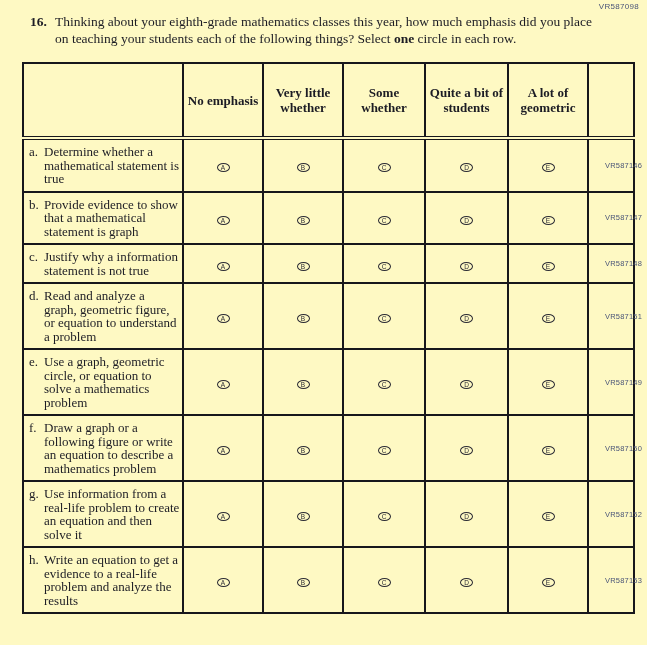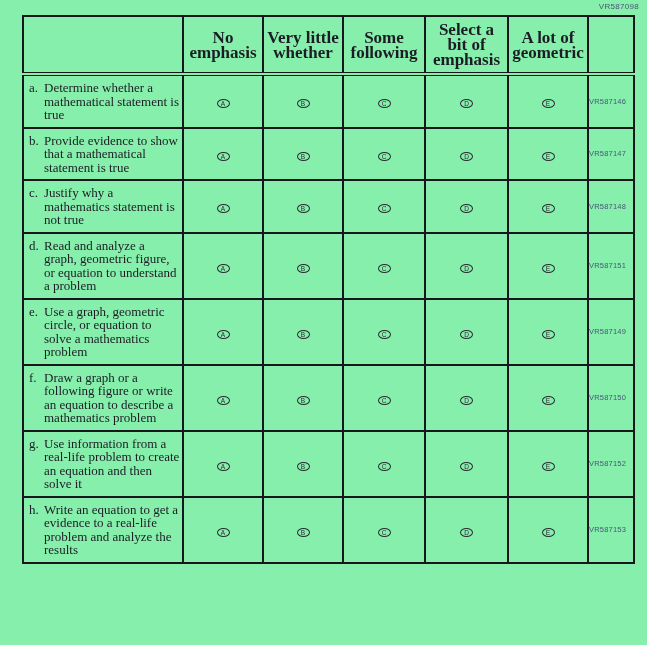--- a/index.html
+++ b/index.html
@@ -1,21 +1,21 @@
 <!DOCTYPE html>
 <html><head>
 <meta charset="utf-8">
 <style>
   * { margin: 0; padding: 0; box-sizing: border-box; }
   html, body { background: #ffffff; }
   .page {
     position: relative;
     width: 647px;
     height: 645px;
-    background: #86efac;
+    background: #fef9c3;
     font-family: "Liberation Serif", serif;
     color: #1c1c24;
     overflow: hidden;
   }
   .page-code {
     position: absolute;
     top: 2px;
     right: 8px;
     font-family: "Liberation Sans", sans-serif;
     font-size: 8px;
@@ -42,26 +42,26 @@
     border-collapse: collapse;
     table-layout: fixed;
     margin: 15px 0 0 22px;
     width: 611px;
     border: 2px solid #17171c;
   }
   table.survey th, table.survey td {
     border: 2px solid #17171c;
   }
   table.survey th {
-    font-size: 17px;
+    font-size: 13px;
     line-height: 15px;
     font-weight: bold;
     text-align: center;
     vertical-align: middle;
-    padding: 5px 2px;
+    padding: 21px 2px;
     border-bottom: 4px double #17171c;
   }
   col.c-stub  { width: 160px; }
   col.c-opt1  { width: 80px; }
   col.c-opt2  { width: 80px; }
   col.c-opt3  { width: 82px; }
   col.c-opt4  { width: 83px; }
   col.c-opt5  { width: 80px; }
   col.c-code  { width: 46px; }
   td.stub {
@@ -89,52 +89,56 @@
   }
   .bl {
     font-family: "Liberation Sans", sans-serif;
     font-size: 6.5px;
     line-height: 7px;
     color: #2a2a33;
   }
   td.code {
     vertical-align: middle;
     text-align: left;
-    padding-left: 0;
+    padding-left: 16px;
     font-family: "Liberation Sans", sans-serif;
     font-size: 7.5px;
     color: #4a5578;
     letter-spacing: 0.2px;
   }
 </style>
 </head>
 <body>
 
 <div class="page">
 
   <div class="page-code">VR587098</div>
 
+  <div class="question">
+    <span class="qnum">16.</span>
+    <p class="qtext"><span>Thinking about your eighth-grade mathematics classes this year, how much emphasis did you place on teaching your students each of the following things? Select </span><b>one</b><span> circle in each row.</span></p>
+  </div>
 
   <table class="survey">
     <colgroup>
       <col class="c-stub">
         <col class="c-opt1">
         <col class="c-opt2">
         <col class="c-opt3">
         <col class="c-opt4">
         <col class="c-opt5">
         <col class="c-code">
     </colgroup>
     <thead>
       <tr>
         <th></th>
         <th>No emphasis</th>
         <th>Very little whether</th>
-        <th>Some following</th>
-        <th>Select a bit of emphasis</th>
+        <th>Some whether</th>
+        <th>Quite a bit of students</th>
         <th>A lot of geometric</th>
         <th></th>
       </tr>
     </thead>
     <tbody id="table-body">
   <tr>
     <td class="stub">
       <div class="stub-inner">
         <span class="row-label">a.</span>
         <span class="row-text">Determine whether a mathematical statement is true</span>
@@ -155,21 +159,21 @@
     <td class="bub"><span class="bubble">
               <span class="bl">E</span>
             </span></td>
     <td class="code">VR587146</td>
   </tr>
 
   <tr>
     <td class="stub">
       <div class="stub-inner">
         <span class="row-label">b.</span>
-        <span class="row-text">Provide evidence to show that a mathematical statement is true</span>
+        <span class="row-text">Provide evidence to show that a mathematical statement is graph</span>
       </div>
     </td>
     <td class="bub"><span class="bubble">
               <span class="bl">A</span>
             </span></td>
     <td class="bub"><span class="bubble">
               <span class="bl">B</span>
             </span></td>
     <td class="bub"><span class="bubble">
               <span class="bl">C</span>
@@ -180,21 +184,21 @@
     <td class="bub"><span class="bubble">
               <span class="bl">E</span>
             </span></td>
     <td class="code">VR587147</td>
   </tr>
 
   <tr>
     <td class="stub">
       <div class="stub-inner">
         <span class="row-label">c.</span>
-        <span class="row-text">Justify why a mathematics statement is not true</span>
+        <span class="row-text">Justify why a information statement is not true</span>
       </div>
     </td>
     <td class="bub"><span class="bubble">
               <span class="bl">A</span>
             </span></td>
     <td class="bub"><span class="bubble">
               <span class="bl">B</span>
             </span></td>
     <td class="bub"><span class="bubble">
               <span class="bl">C</span>

